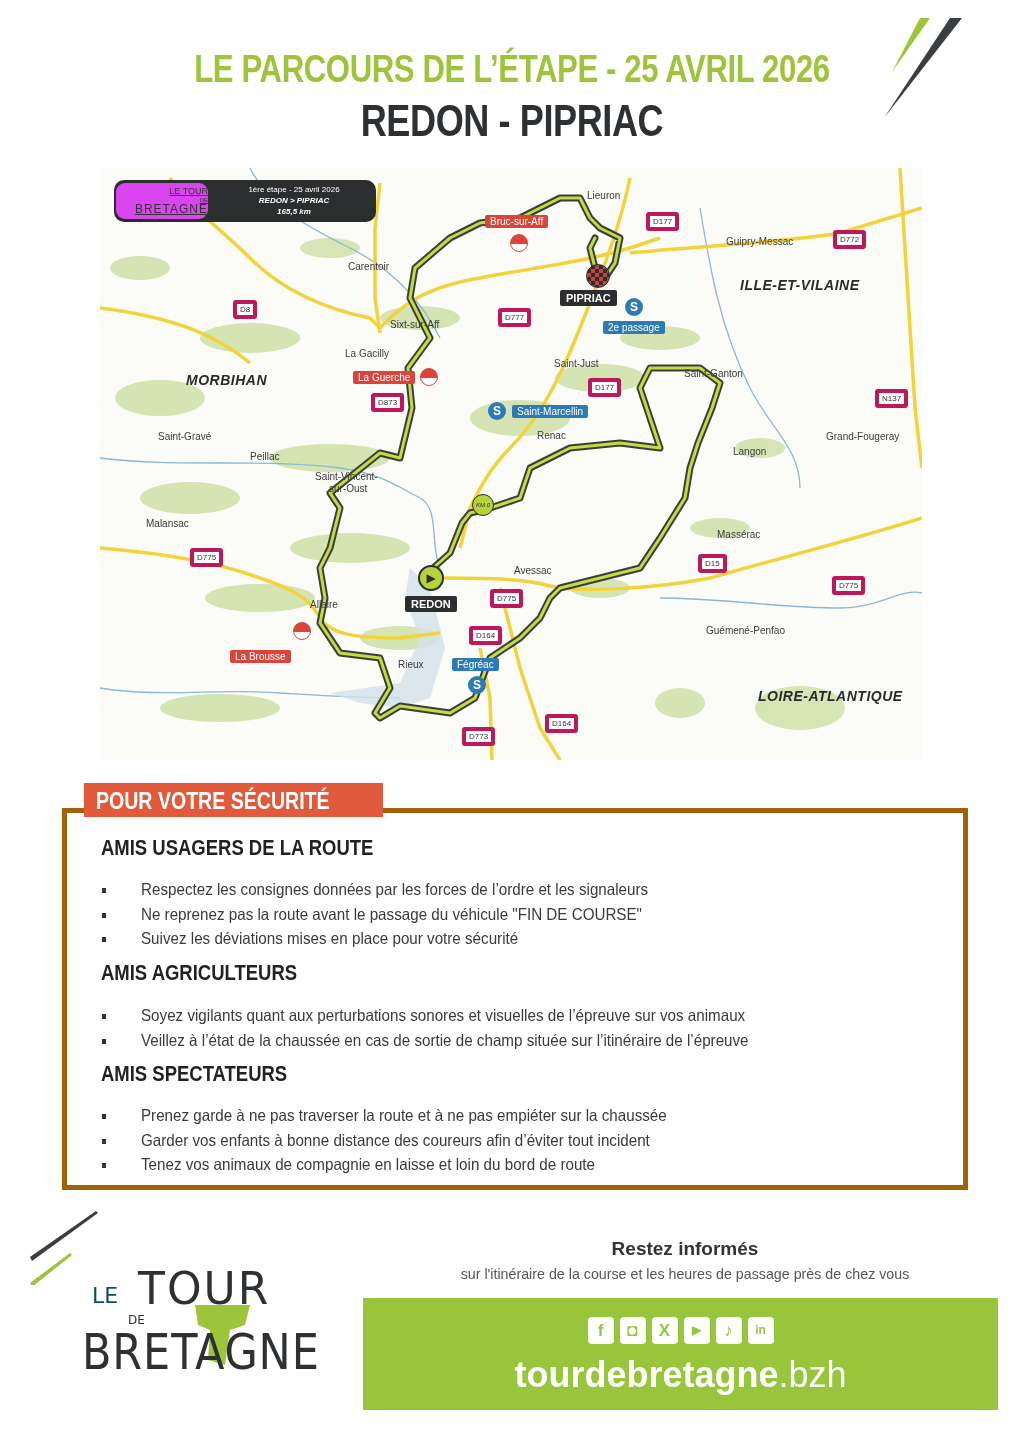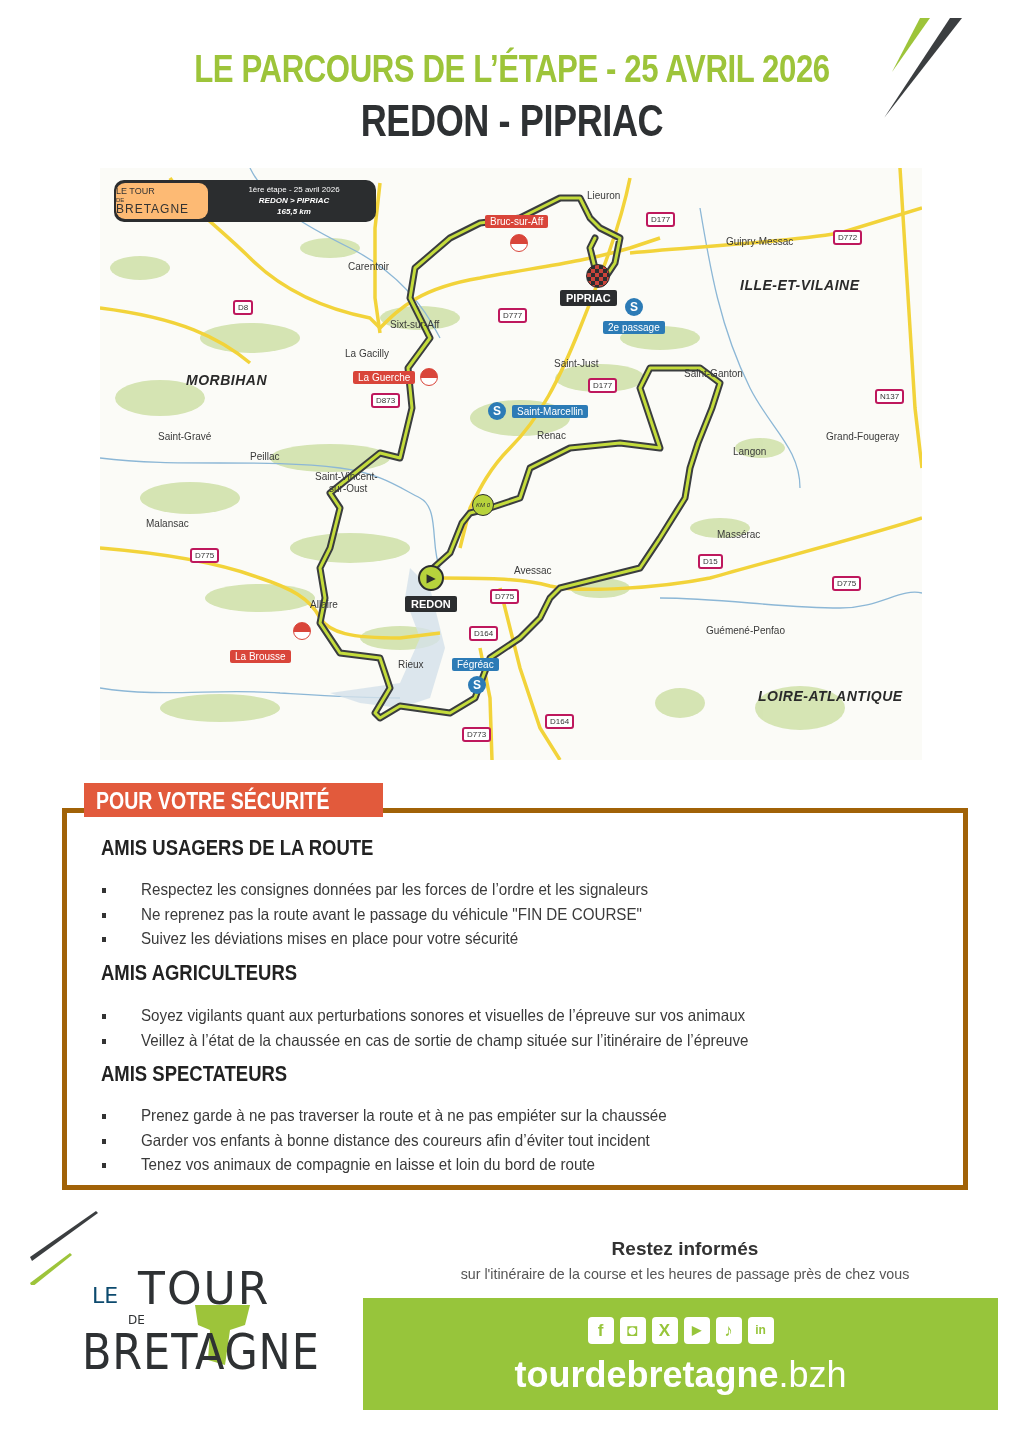--- a/index.html
+++ b/index.html
@@ -6,26 +6,26 @@
   body{width:1024px;height:1448px;position:relative;overflow:hidden;font-family:"Liberation Sans",sans-serif;color:#2b2d2f;}
   .stripes{position:absolute;}
   .title{position:absolute;left:0;width:1024px;text-align:center;font-family:"Liberation Sans",sans-serif;font-weight:bold;letter-spacing:-0.5px;transform:scaleX(0.82);transform-origin:center;}
   #t1{top:48px;font-size:38px;color:#9dc43a;}
   #t2{top:96px;font-size:44px;color:#2e3133;}
 
   #map{position:absolute;left:100px;top:168px;width:822px;height:592px;background:#fbfbf7;overflow:hidden;}
   #map svg{position:absolute;left:0;top:0;}
   .lbl{position:absolute;font-size:10px;color:#3a3a3a;white-space:nowrap;font-family:"Liberation Sans",sans-serif;}
   .dept{position:absolute;font-size:14px;font-weight:bold;font-style:italic;color:#2a2a2a;letter-spacing:0.5px;}
-  .road{position:absolute;font-size:8px;border:2px solid #be185d;border-radius:3px;background:#fff;padding:0 3px;line-height:11px;color:#333;}
+  .road{position:absolute;font-size:8px;border:4px solid #be185d;border-radius:3px;background:#fff;padding:0 3px;line-height:11px;color:#333;}
   .tag-red{position:absolute;background:#d9453a;color:#fff;font-size:10px;padding:1px 5px;border-radius:2px;white-space:nowrap;}
   .tag-blue{position:absolute;background:#2c7bb6;color:#fff;font-size:10px;padding:1px 5px;border-radius:2px;white-space:nowrap;}
   .tag-dark{position:absolute;background:#2b2d2f;color:#fff;font-size:11px;font-weight:bold;padding:2px 6px;border-radius:2px;white-space:nowrap;}
   .map-header{position:absolute;left:14px;top:12px;width:262px;height:42px;background:#2b2d2f;border-radius:10px;}
-  .map-header .logo{position:absolute;left:2px;top:3px;width:92px;height:36px;background:#fdba74;border-radius:9px;text-align:left;font-size:10px;line-height:12px;color:#333;}
+  .map-header .logo{position:absolute;left:2px;top:3px;width:92px;height:36px;background:#d946ef;border-radius:9px;text-align:right;font-size:10px;line-height:12px;color:#333;text-decoration:underline;}
   .map-header .info{position:absolute;left:100px;top:4px;width:160px;text-align:center;color:#fff;font-size:8px;line-height:11px;}
 
   #safety-tab{position:absolute;left:84px;top:783px;background:#e25a3c;color:#fff;font-weight:bold;font-size:23px;padding:2px 12px 0 12px;height:32px;line-height:32px;}
   #safety-tab span{display:inline-block;transform:scaleX(0.85);transform-origin:left;}
   #safety-box{position:absolute;left:62px;top:808px;width:896px;height:372px;border:5px solid #a16207;background:#fff;}
   .sec-h{position:absolute;left:34px;font-size:22px;font-weight:bold;color:#222;transform:scaleX(0.84);transform-origin:left;white-space:nowrap;}
   .bullets{position:absolute;left:20px;margin:14px;padding:0;list-style:none;}
   .bullets li{position:relative;padding-left:40px;font-size:16.5px;line-height:24.5px;color:#3a3a3a;white-space:nowrap;font-weight:normal;}
   .bullets li .txt{display:inline-block;transform:scaleX(0.92);transform-origin:left;}
   .bullets li::before{content:"";position:absolute;left:1px;top:11px;width:4px;height:5px;background:#333;}

